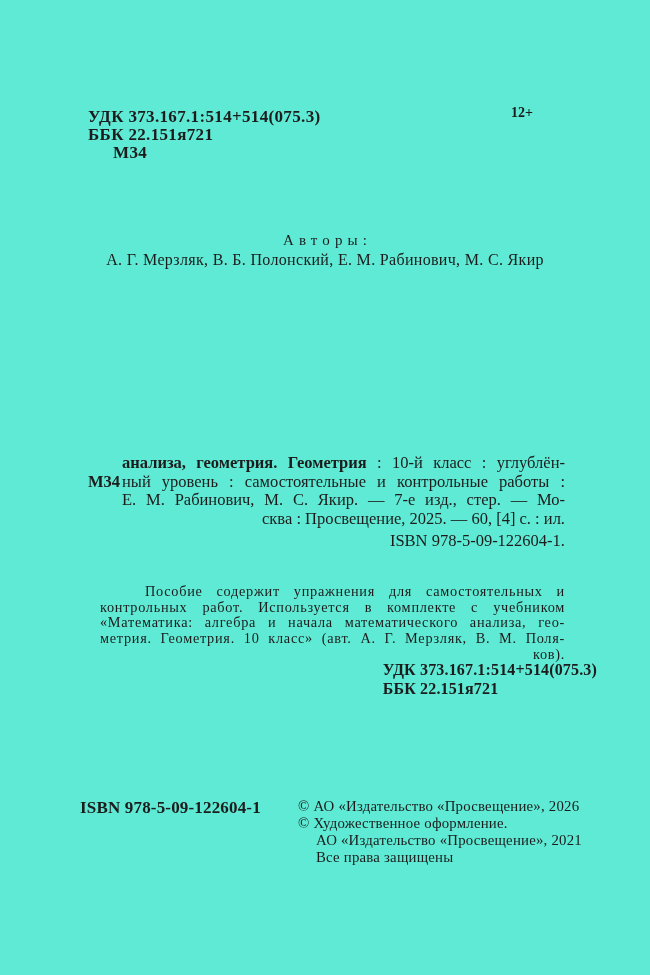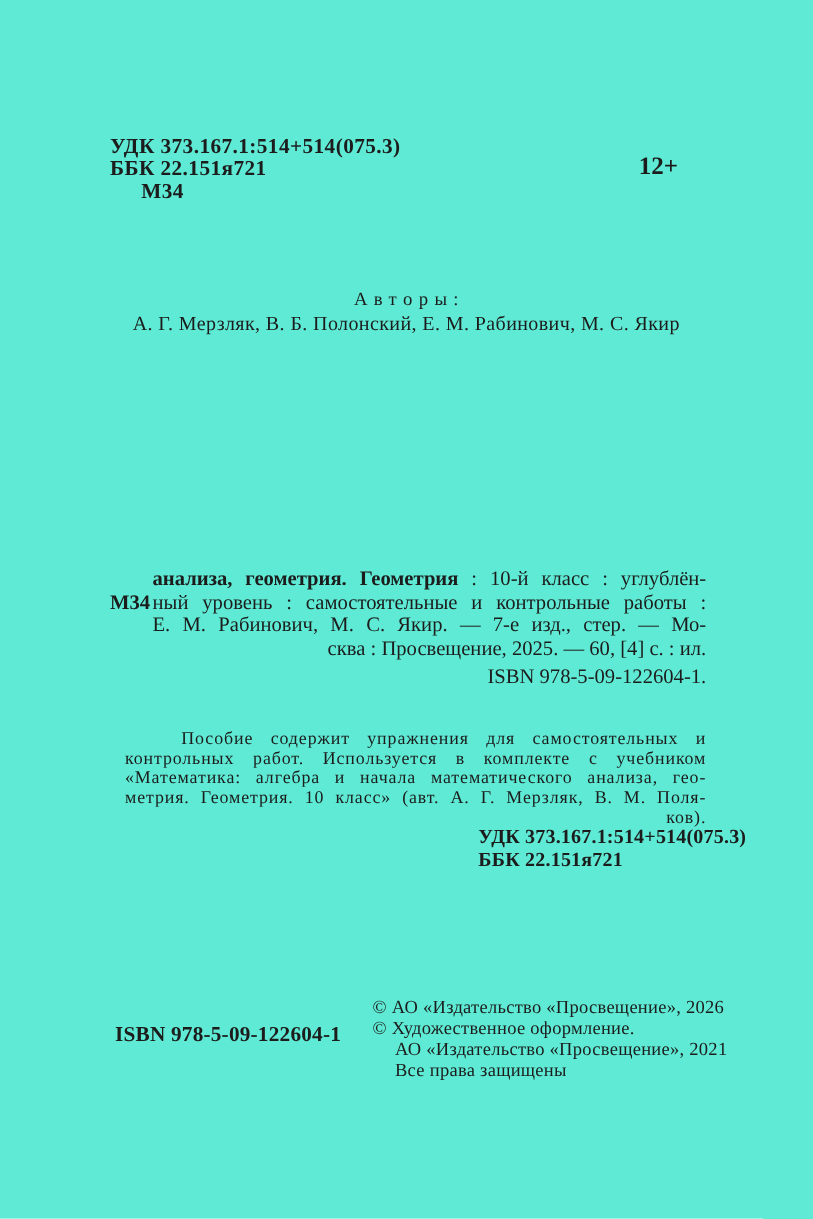--- a/index.html
+++ b/index.html
@@ -22,23 +22,23 @@
     font-size: 17px;
     font-weight: bold;
     line-height: 18px;
     letter-spacing: 0.02em;
     white-space: nowrap;
   }
   .top-codes .m34 { padding-left: 25px; }
 
   .age-badge {
     position: absolute;
-    top: 124px;
+    top: 104px;
     left: 511px;
-    font-size: 20px;
+    font-size: 14px;
     font-weight: bold;
     line-height: 18px;
   }
 
   
   .authors {
     position: absolute;
     top: 231px;
     left: 0;
     width: 650px;
@@ -101,27 +101,26 @@
     font-weight: bold;
     line-height: 18.6px;
     letter-spacing: 0.01em;
     text-align: left;
     white-space: nowrap;
   }
 
   
   .footer-isbn {
     position: absolute;
-    left: 92px;
+    left: 80px;
     top: 798px;
     font-size: 17px;
     font-weight: bold;
     letter-spacing: 0.01em;
     white-space: nowrap;
-    margin-top: 20px;
   }
   .footer-copy {
     position: absolute;
     left: 298px;
     top: 798px;
     font-size: 14.8px;
     line-height: 16.9px;
     letter-spacing: 0.015em;
     white-space: nowrap;
   }

